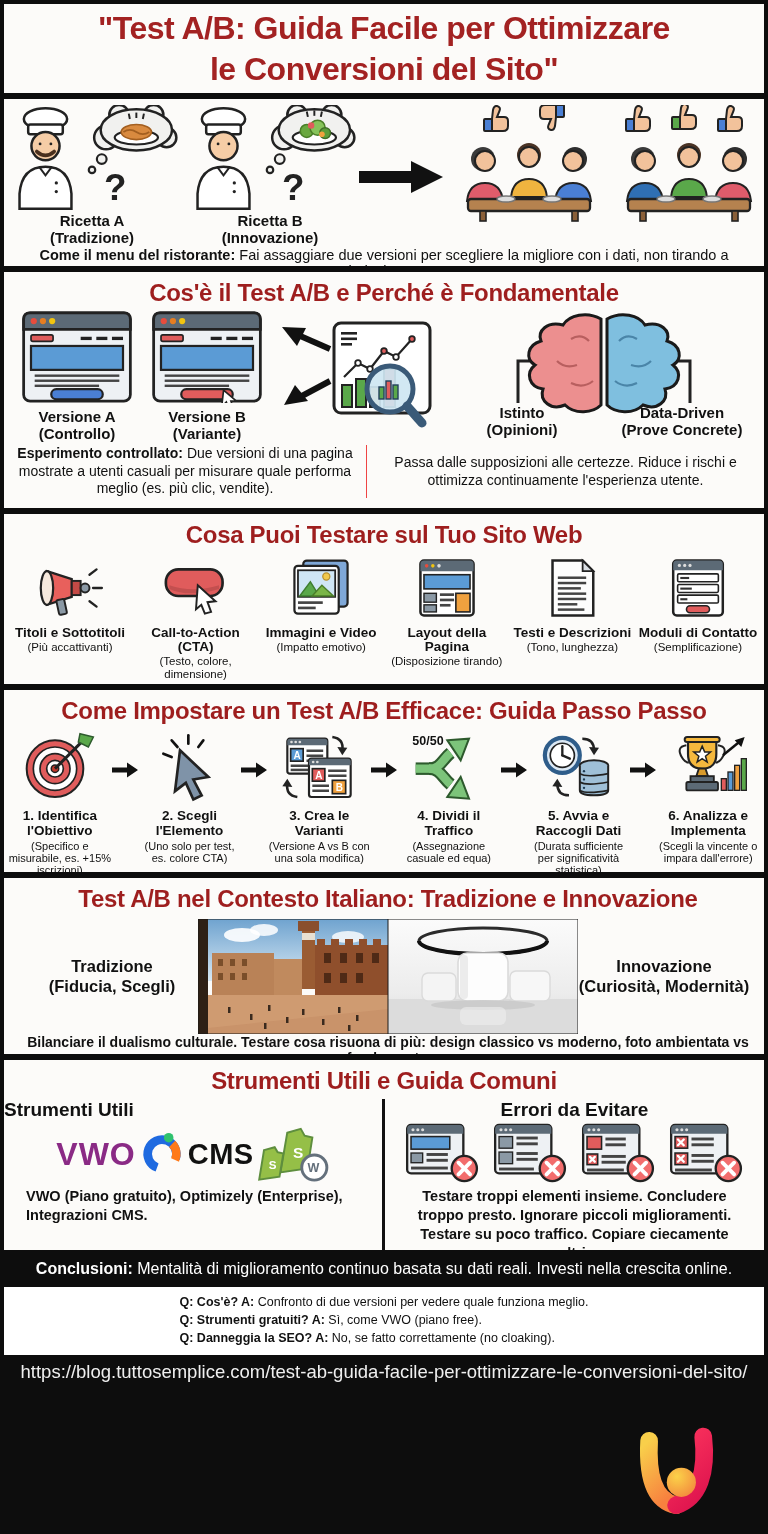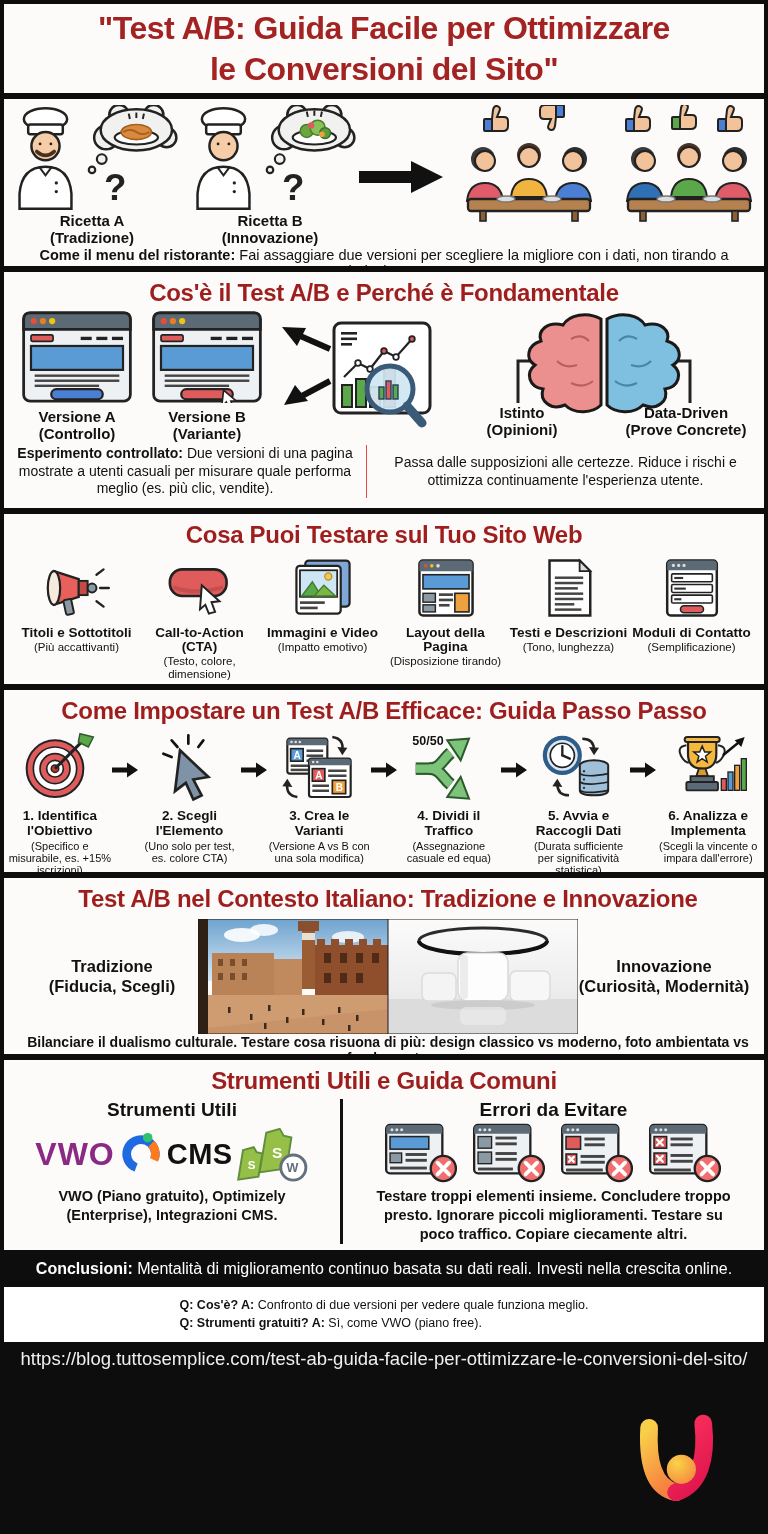--- a/index.html
+++ b/index.html
@@ -24,29 +24,29 @@
   .rest-caption { text-align:center; font-size:14.5px; margin-top:auto; padding:0 8px 5px; }
   .rest-caption b { font-size:14.5px; }
 
   
   .wi-sec { height:236px; }
   .wi-row { display:flex; align-items:flex-start; padding:4px 14px 0; }
   .bwin { width:118px; text-align:center; margin-right:12px; }
   .bwin .lb { font-weight:bold; font-size:15px; line-height:1.12; margin-top:2px; }
   .chartblock { width:158px; margin-top:8px; margin-right:4px; }
   .brainblock { margin-left:auto; width:292px; }
-  .brain-labels { display:flex; justify-content:space-between; margin-top:-14px; }
+  .brain-labels { display:flex; margin-top:-14px;gap:32px; }
   .brain-labels .bl { width:128px; text-align:center; font-weight:bold; font-size:15px; line-height:1.12; }
   .wi-texts { display:flex; margin-top:2px; }
   .wi-left-text { width:362px; text-align:center; font-size:14px; line-height:1.28; padding:0 10px; }
   .wi-right-text { flex:1; border-left:1px solid #ef4444; text-align:center; font-size:14px; line-height:1.32; padding:8px 16px 0; }
 
   
   .test-sec { height:170px; display:flex; flex-direction:column; }
-  .test-row { display:flex; justify-content:space-between; padding:8px 11px 0; }
+  .test-row { display:flex; justify-content:space-between; padding:8px 4px 0; }
   .titem { width:124px; text-align:center; }
   .titem .lb { font-weight:bold; font-size:13.5px; line-height:1.05; margin-top:3px; }
   .titem .sb { font-size:11.5px; line-height:1.1; margin-top:1px; }
   .test-caption { text-align:center; font-weight:bold; font-size:15.5px; margin-top:auto; padding-bottom:8px; }
 
   
   .steps-sec { height:182px; }
   .steps-row { display:flex; align-items:flex-start; padding:6px 4px 0; }
   .step { width:105px; text-align:center; }
   .step .lb { font-weight:bold; font-size:13.5px; line-height:1.1; margin-top:2px; }
@@ -56,32 +56,32 @@
   
   .ctx-sec { height:176px; display:flex; flex-direction:column;padding-left:8px; }
   .ctx-row { display:flex; align-items:center; justify-content:center; margin-top:6px; }
   .ctx-label { width:172px; text-align:center; font-weight:bold; font-size:16.5px; line-height:1.2; }
   .photo { display:block; }
   .ctx-caption { text-align:center; font-weight:bold; font-size:14px; margin-top:auto; padding:0 8px 7px; }
 
   
   .tools-sec { height:190px; margin-bottom:0; }
   .tools-row { display:flex; margin-top:4px; }
-  .tools-left { width:336px; text-align:center; }
+  .tools-left { width:378px; }
   .tools-right { flex:1; border-left:3px solid #111; text-align:center; min-height:144px; }
   .tools-h { font-weight:bold; font-size:19px; }
   .logos-row { display:flex; align-items:center; justify-content:center; gap:4px; height:66px; }
   .vwo-word { font-weight:bold; font-size:32px; color:#8a2a85; letter-spacing:1px; }
   .cms-word { font-weight:bold; font-size:29px; color:#111; letter-spacing:0.5px; }
   .tools-text { font-weight:bold; font-size:14.5px; line-height:1.3; padding:0 22px; }
   .err-row { display:flex; justify-content:center; gap:12px; height:66px; align-items:center; }
 
   
   .concl-band { height:37px; display:flex; align-items:center; justify-content:center; color:#fff; font-size:16px; }
-  .faq-band { height:55px; background:#fff; display:flex; align-items:center; justify-content:center; }
+  .faq-band { height:68px; background:#fff; display:flex; align-items:center; justify-content:center; }
   .faq-inner { font-size:12.5px; line-height:1.42; text-align:left; }
   .url-band { height:33px; display:flex; align-items:center; justify-content:center; color:#efefef; font-size:18.5px; }
   .footer { flex:1; position:relative; }
   .brand-logo { position:absolute; right:40px; top:34px; }
 </style>
 </head>
 <body>
 
 <div class="page">
 
@@ -815,20 +815,21 @@
   <div class="concl-band">
     <div>
       <b>Conclusioni:</b><span> Mentalità di miglioramento continuo basata su dati reali. Investi nella crescita online.</span>
     </div>
   </div>
 
   <div class="faq-band">
     <div class="faq-inner">
       <div><b>Q: Cos'è? A:</b><span> Confronto di due versioni per vedere quale funziona meglio.</span></div>
       <div><b>Q: Strumenti gratuiti? A:</b><span> Sì, come VWO (piano free).</span></div>
+      <div><b>Q: Danneggia la SEO? A:</b><span> No, se fatto correttamente (no cloaking).</span></div>
     </div>
   </div>
 
   <div class="url-band">
     <span>https://blog.tuttosemplice.com/test-ab-guida-facile-per-ottimizzare-le-conversioni-del-sito/</span>
   </div>
 
   <div class="footer">
     <svg class="brand-logo" width="104" height="104" viewBox="0 0 100 100">
       <defs>

